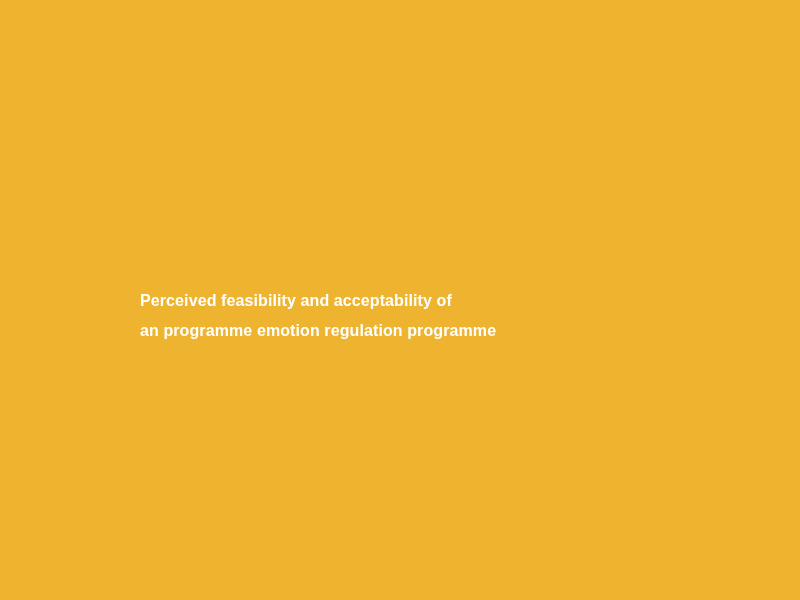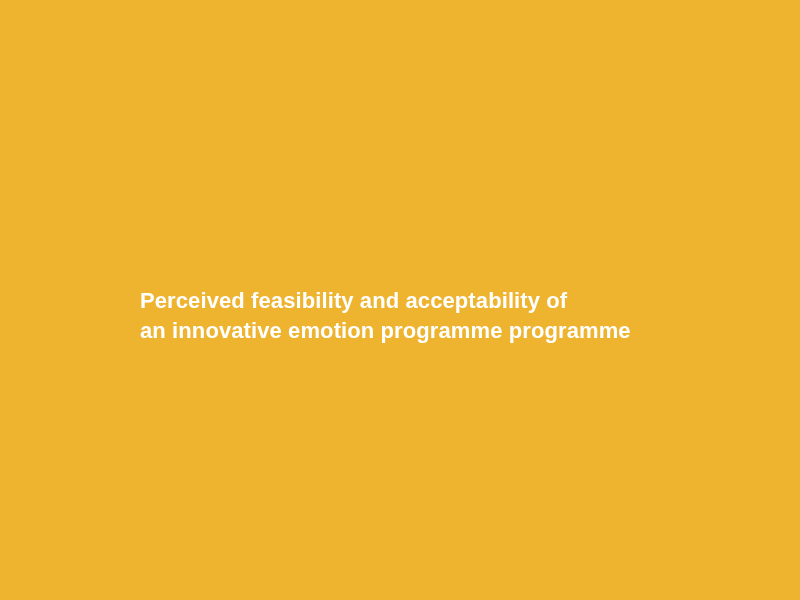--- a/index.html
+++ b/index.html
@@ -24,30 +24,30 @@
   .title-block {
     position: absolute;
     left: 140px;
     top: 286px;
     width: 540px;
   }
   .title-line {
     display: block;
     color: #ffffff;
     font-family: "Liberation Sans", sans-serif;
-    font-size: 22px;
+    font-size: 16px;
     font-weight: bold;
     line-height: 30px;
     letter-spacing: 0.1px;
     white-space: nowrap;
   }
 </style>
 </head>
 <body>
 
 <div class="card">
 
   <div class="title-block">
     <span class="title-line">Perceived feasibility and acceptability of</span>
-    <span class="title-line">an innovative emotion programme programme</span>
+    <span class="title-line">an programme emotion regulation programme</span>
   </div>
 
 </div>
 
 </body></html>

